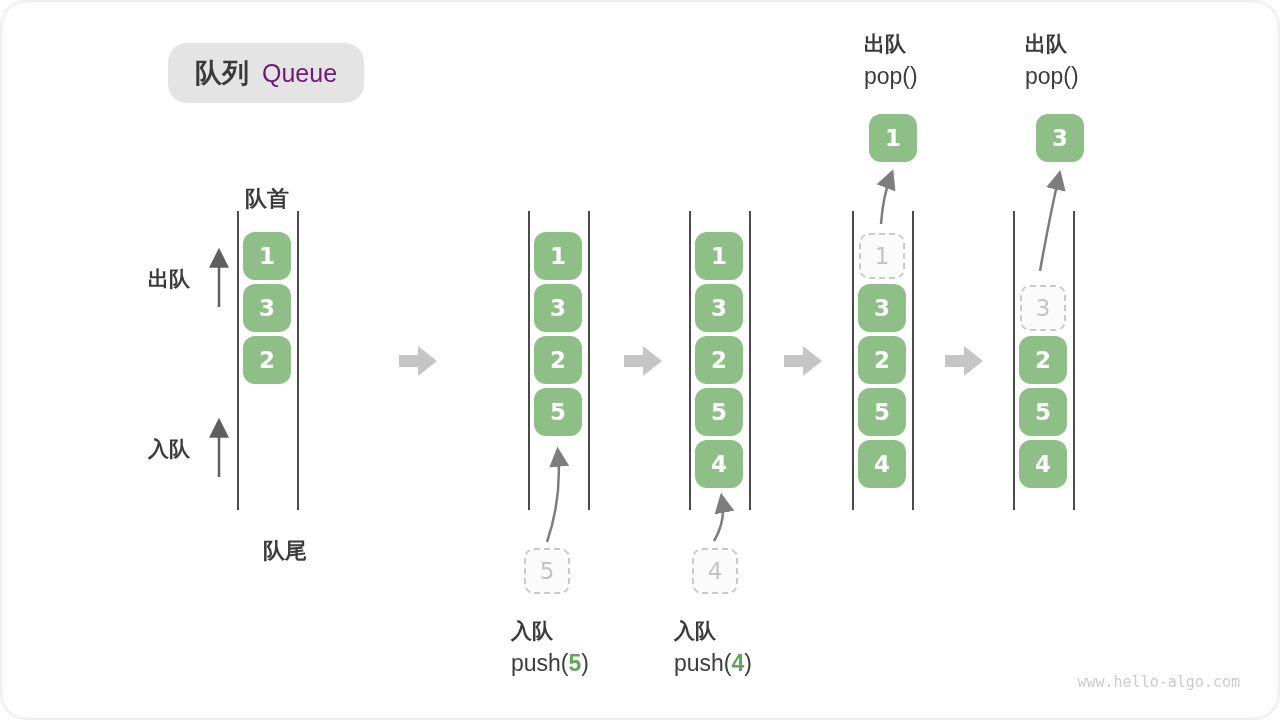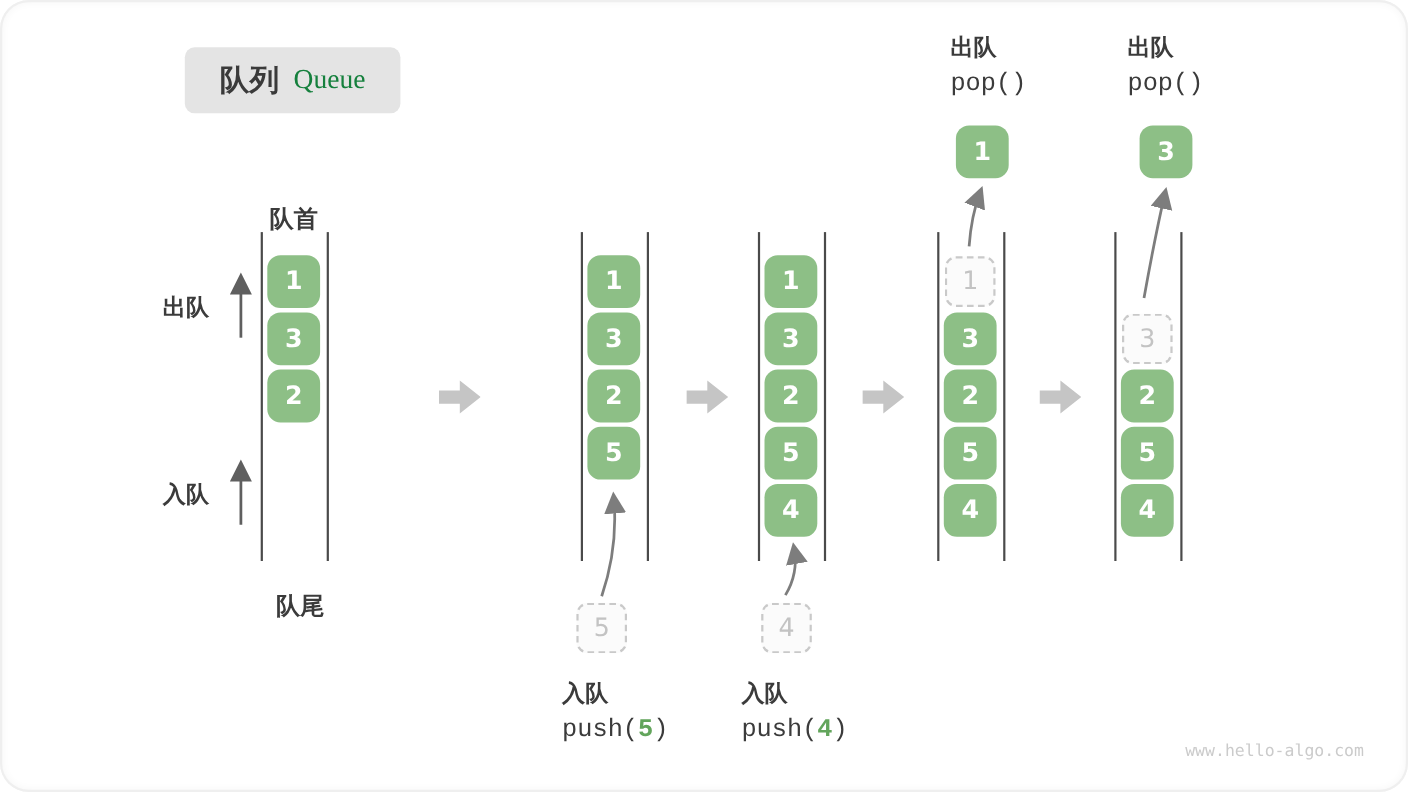--- a/index.html
+++ b/index.html
@@ -10,25 +10,25 @@
     border-radius:26px;
     box-shadow: inset 0 0 0 2px #efefef, inset 0 0 10px rgba(0,0,0,0.06);
     overflow:hidden;
     font-family:"Liberation Sans","DejaVu Sans",sans-serif;
     color:#3b3b3b;
   }
   .abs{position:absolute;}
   
   #title-box{
     left:168px;top:43px;width:196px;height:60px;
-    background:#e4e4e4;border-radius:9px;
+    background:#e4e4e4;border-radius:19px;
     display:flex;align-items:center;justify-content:center;gap:13px;
   }
   #title-box .zh{font-size:27px;font-weight:700;color:#3a3a3a;}
-  #title-box .en{font-family:Liberation Serif, serif;font-size:25px;color:#15803d;}
+  #title-box .en{font-family:Liberation Sans, sans-serif;font-size:25px;color:#701a75;}
   
   .cn-label{font-size:21px;font-weight:700;color:#3b3b3b;white-space:nowrap;}
   .col-caption{width:60px;text-align:center;font-size:22px;font-weight:700;color:#3b3b3b;}
   
   .wall{width:2px;background:#4a4a4a;}
   
   .item{
     width:48px;height:48px;border-radius:12px;
     background:#8dbf86;
     color:#fff;font-size:23px;font-weight:700;
@@ -36,21 +36,21 @@
     font-family:"DejaVu Sans","Liberation Sans",sans-serif;
   }
   .item.dashed{
     width:42px;height:42px;border-radius:10px;
     background:#fbfbfb;border:2.5px dashed #c9c9c9;
     color:#c3c3c3;font-weight:400;
   }
   
   .op-label{line-height:33px;}
   .op-label .code{
-    font-family:Liberation Mono, monospace;
+    font-family:Liberation Sans, sans-serif;
     font-size:23px;font-weight:500;color:#3b3b3b;
   }
   .op-label .code .arg{color:#63a55c;font-weight:700;}
   #watermark{
     right:40px;top:673px;
     font-family:"DejaVu Sans Mono","Liberation Mono",monospace;
     font-size:15px;color:#cbcbcb;
   }
   svg.overlay{left:0;top:0;width:1280px;height:720px;pointer-events:none;}
 </style>
@@ -58,21 +58,21 @@
 <body>
 
 <div id="canvas">
 
   <div class="abs" id="title-box">
     <span class="zh">队列</span>
     <span class="en">Queue</span>
   </div>
 
   <div class="abs col-caption" style="left:237px;top:153px;margin-top:31px;">队首</div>
-  <div class="abs col-caption" style="left:243px;top:536px;">队尾</div>
+  <div class="abs col-caption" style="left:255px;top:536px;">队尾</div>
 
   <div class="abs cn-label" style="left:148px;top:265px;">出队</div>
   <div class="abs cn-label" style="left:148px;top:435px;">入队</div>
 
   <div id="states-mount">
       <div>
         <div class="abs wall" style="left: 237px; top: 211px; height: 299px;"></div>
         <div class="abs wall" style="left: 297px; top: 211px; height: 299px;"></div>
         <div class="abs item" style="left: 243px; top: 232px;">1</div>
         <div class="abs item" style="left: 243px; top: 284px;">3</div>

